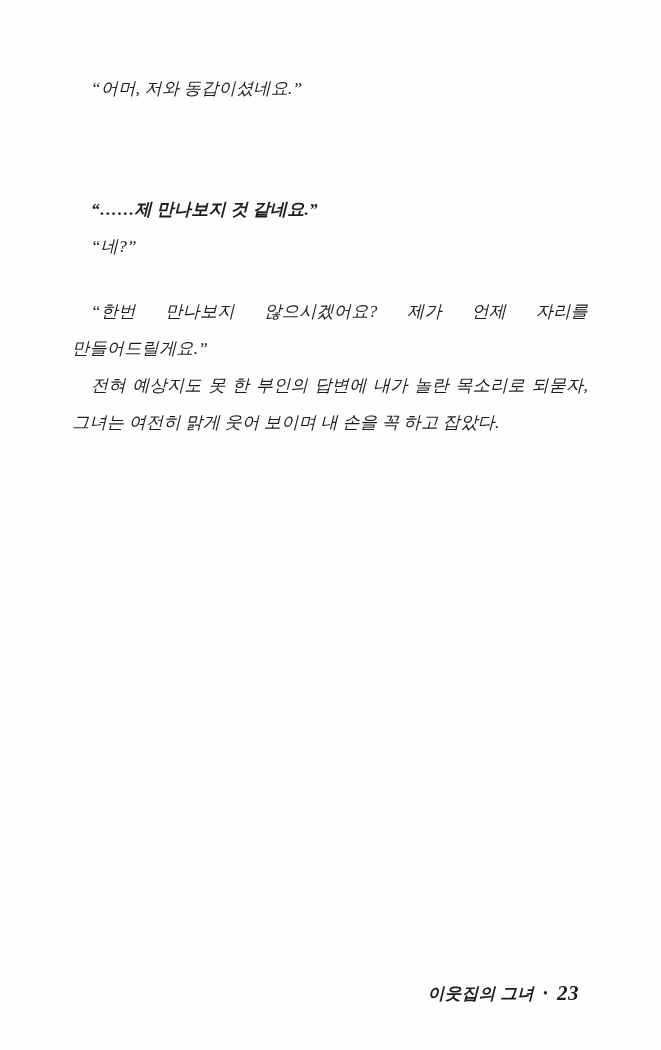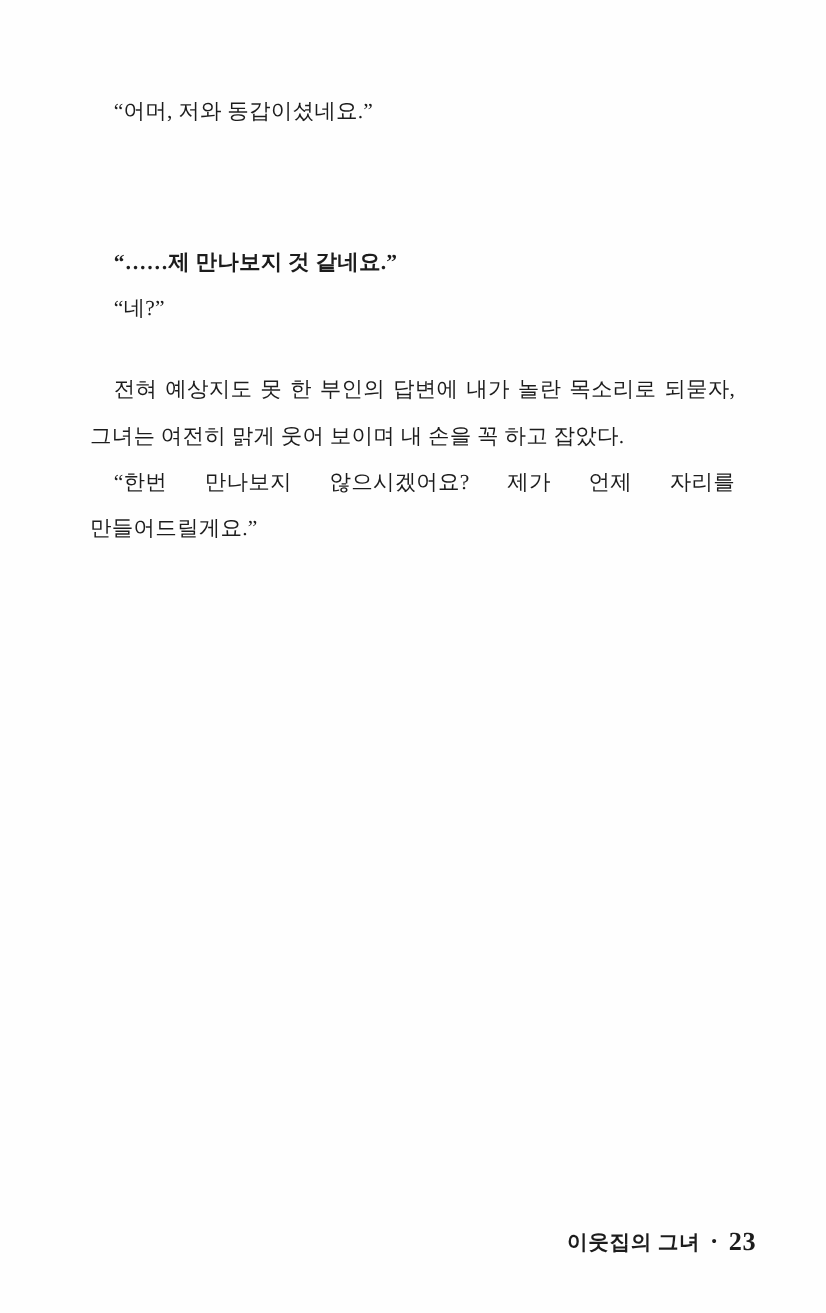--- a/index.html
+++ b/index.html
@@ -15,20 +15,21 @@
     color: #1c1c1c;
     overflow: hidden;
   }
   .page {
     position: absolute;
     top: 0;
     left: 0;
     width: 661px;
     height: 1050px;
     background: #fefefe;
+    font-style: italic;
   }
   .content {
     position: absolute;
     left: 72px;
     top: 70px;
     width: 516px;
   }
   .para {
     font-size: 17.2px;
     line-height: 37px;
@@ -50,21 +51,21 @@
   .bold-line {
     font-weight: bold;
     text-indent: 19px;
     font-size: 17.2px;
     line-height: 37px;
     margin: 0;
     letter-spacing: 0.2px;
   }
   .footer {
     position: absolute;
-    right: 56px;
+    right: 82px;
     bottom: 44px;
     font-size: 16.5px;
     letter-spacing: 0.5px;
     color: #1c1c1c;
     display: flex;
     align-items: center;
     gap: 9px;
     font-weight: 600;
   }
   .footer .dot {
@@ -94,23 +95,23 @@
 
 
     <div class="gap-md"></div>
 
     <p class="bold-line">“……제 만나보지 것 같네요.”</p>
 
     <p class="para quote">“네?”</p>
 
     <div class="gap-md"></div>
 
+    <p class="para quote">“한번 만나보지 않으시겠어요? 제가 언제 자리를 만들어드릴게요.”</p>
+
     <p class="para indent">전혀 예상지도 못 한 부인의 답변에 내가 놀란 목소리로 되묻자, 그녀는 여전히 맑게 웃어 보이며 내 손을 꼭 하고 잡았다.</p>
-
-    <p class="para quote">“한번 만나보지 않으시겠어요? 제가 언제 자리를 만들어드릴게요.”</p>
 
   </div>
 
   <div class="footer">
     <span>이웃집의 그녀</span>
     <span class="dot">•</span>
     <span class="pagenum">23</span>
   </div>
 </div>
 

